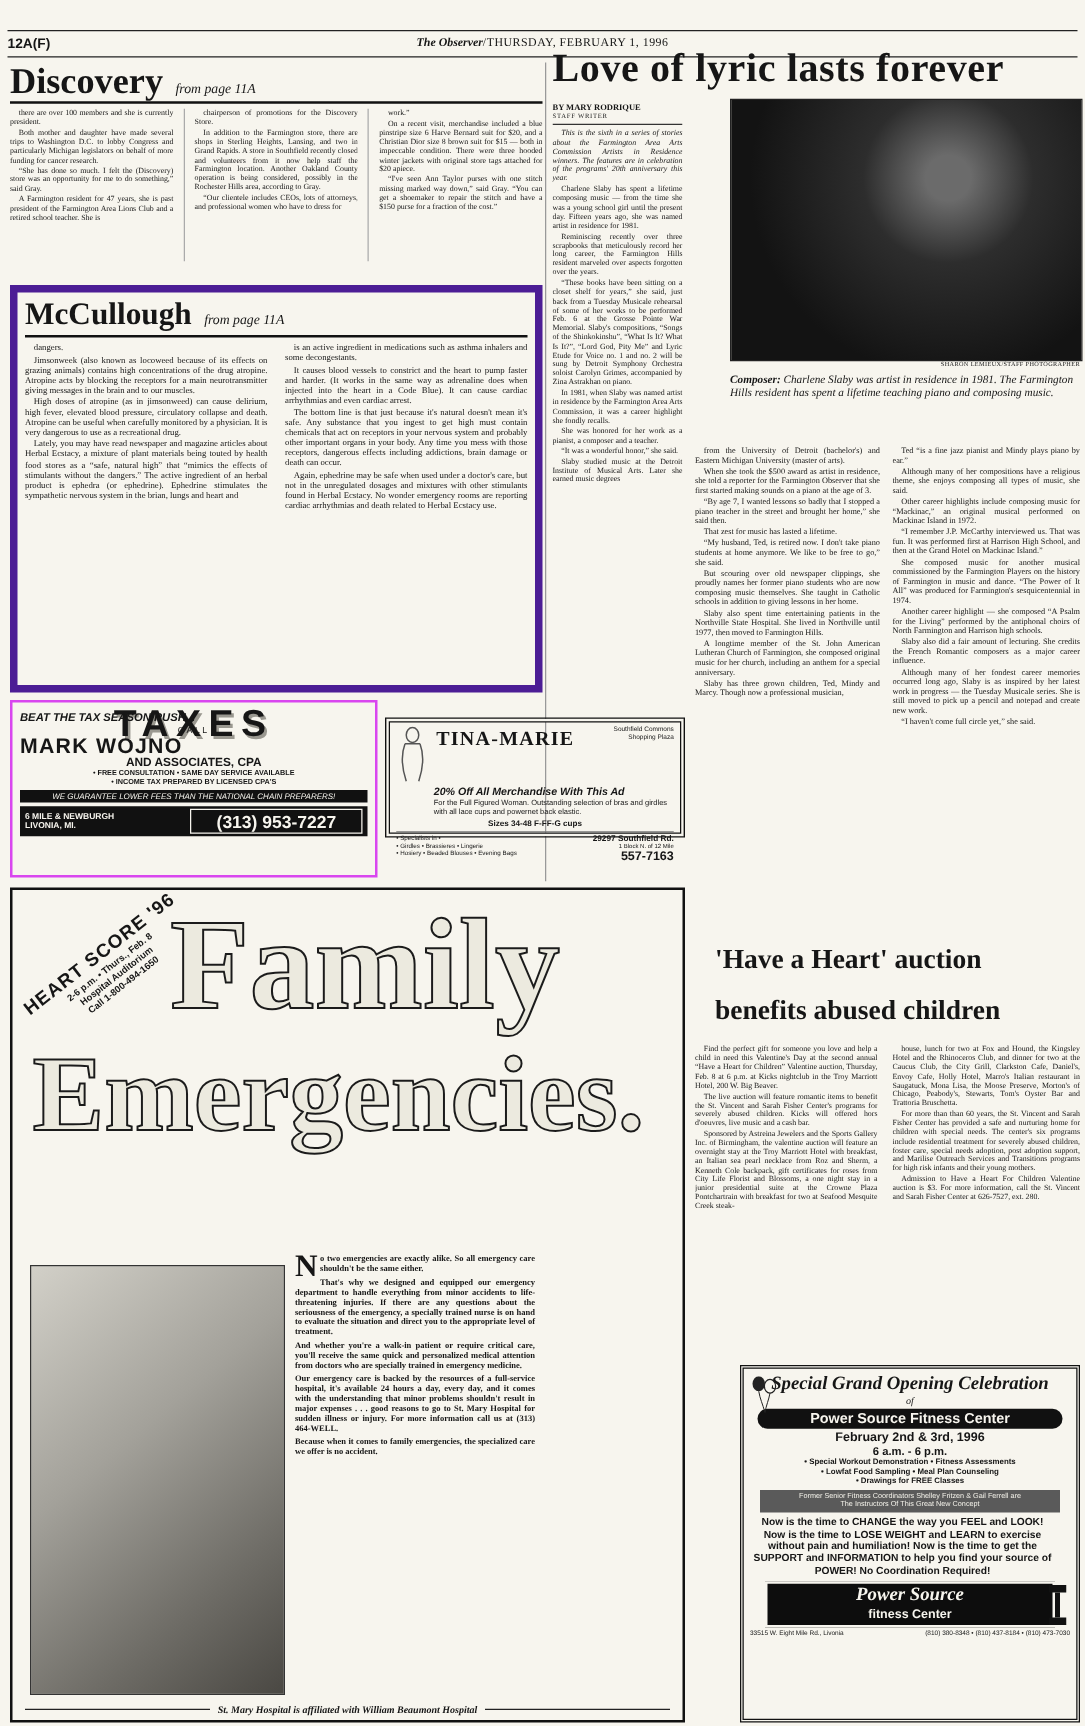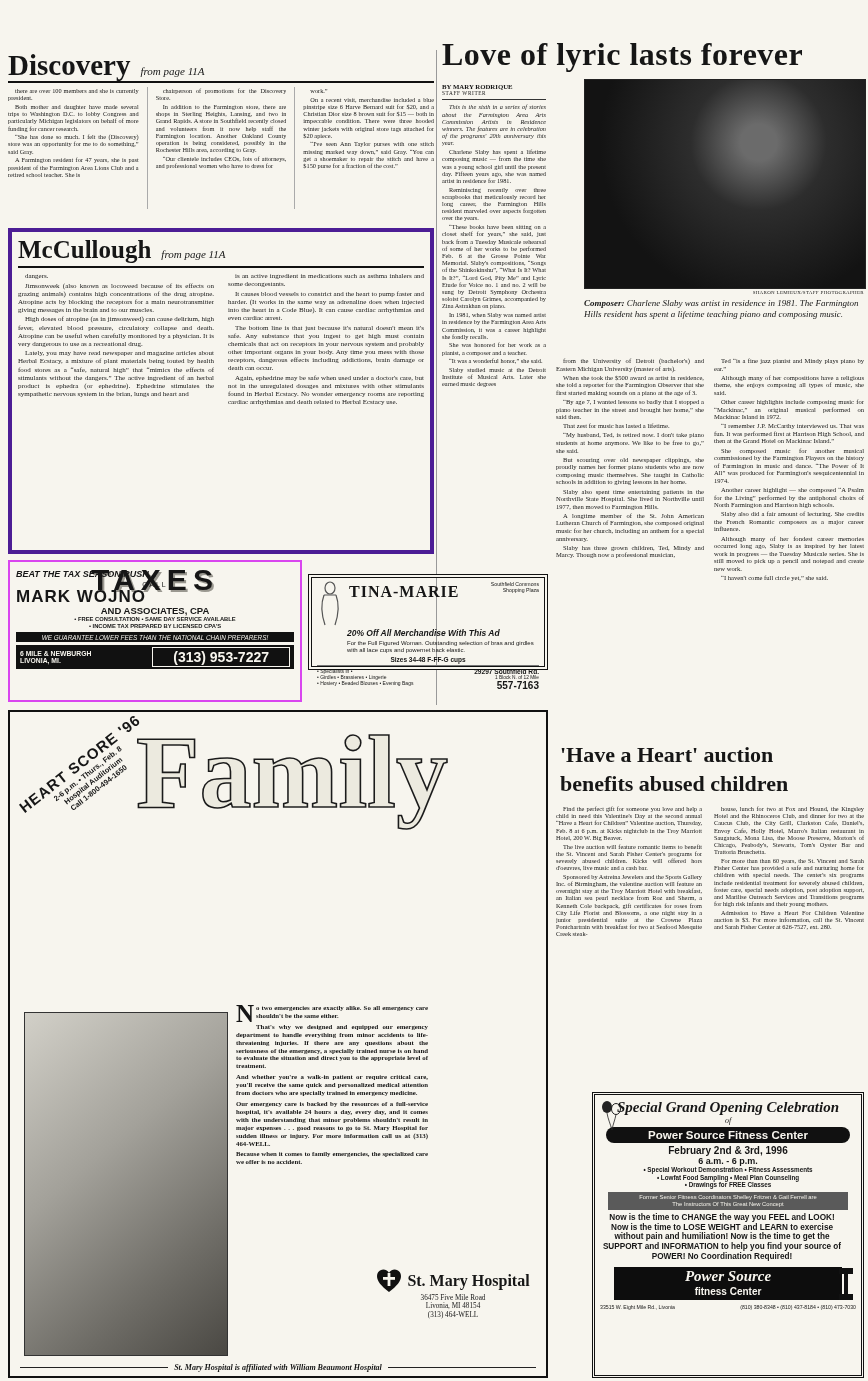--- a/index.html
+++ b/index.html
@@ -40,21 +40,21 @@
   .photo { position:absolute; left:142px; top:42px; width:280px; height:208px; border:1px solid #222;
            background: radial-gradient(circle at 62% 30%, #6b6b6b 0 8%, #2d2d2d 30%, #131313 70%); }
   .credit { position:absolute; left:142px; top:253px; width:280px; text-align:right; font-size:5px; letter-spacing:.3px; }
   .caption { position:absolute; left:142px; top:261px; width:280px; font-size:9px; line-height:10.6px; font-style:italic; }
   .caption b { font-weight:bold; }
   .l-col2 { position:absolute; left:114px; top:320px; width:148px; height:358px; font-size:6.6px; line-height:7.6px; }
   .l-col3 { position:absolute; left:272px; top:320px; width:150px; height:358px; font-size:6.6px; line-height:7.6px; }
 
   
   .mccullough { position:absolute; left:8px; top:228px; width:426px; height:326px;
-                border:4px solid #4c1d95; box-sizing:border-box; padding:3px 6px; }
+                border:6px solid #4c1d95; box-sizing:border-box; padding:3px 6px; }
   .mccullough .sec-head h1 { font-size:25px; }
   .cols2 { display:flex; margin-top:4px; }
   .cols2 .col { width:200px; height:268px; font-size:7px; line-height:8.1px; }
   .cols2 .col + .col { padding-left:8px; margin-left:6px; }
 
   
   .taxes { position:absolute; left:8px; top:560px; width:294px; height:142px; border:2px solid #d946ef;
            box-sizing:border-box; padding:3px 6px; font-family:"Liberation Sans", sans-serif; }
   .tx-title { text-align:center; font-size:30px; font-weight:bold; letter-spacing:6px; line-height:30px;
               text-shadow:2px 2px 0 #9a9890; }
@@ -106,21 +106,21 @@
   .hosp { position:absolute; left:352px; top:556px; width:182px; text-align:center; }
   .hosp-row { display:flex; align-items:center; justify-content:center; gap:5px; }
   .hosp-name { font-size:16px; font-weight:bold; }
   .hosp-addr { font-size:7.2px; line-height:8.4px; }
   .fam-footer { position:absolute; left:10px; right:10px; bottom:4px; display:flex; align-items:center; gap:6px; }
   .fam-footer .rule { flex:1; border-top:1px solid #222; height:0; }
   .fam-footer .txtf { font-size:8px; font-style:italic; font-weight:bold; }
 
   
   .heart { position:absolute; left:556px; top:738px; width:308px; }
-  .heart h2 { margin:4px; font-size:22px; line-height:25px; font-weight:bold; }
+  .heart h2 { margin:16px; font-size:22px; line-height:25px; font-weight:bold; }
   .heart-cols { display:flex; margin-top:9px; }
   .heart-cols .col { width:146px; height:292px; }
   .heart-cols .col + .col { margin-left:12px; width:150px; }
 
   
   .power { position:absolute; left:592px; top:1092px; width:272px; height:286px; border:3px double #111;
            box-sizing:border-box; padding:4px 5px 3px; text-align:center;
            font-family:"Liberation Sans", sans-serif; }
   .p-title { font-family:"Liberation Serif", serif; font-style:italic; font-weight:bold; font-size:15px; }
   .p-of { font-family:"Liberation Serif", serif; font-style:italic; font-size:8px; }
@@ -136,20 +136,24 @@
   .p-logo .l2 { font-weight:bold; font-size:10px; line-height:15px; }
   .p-addr { display:flex; justify-content:space-between; font-size:5.2px; margin-top:2px; }
   .balloons { position:absolute; left:6px; top:6px; }
   .dumbbell { position:absolute; right:5px; top:172px; }
 </style>
 </head>
 <body>
 
 <div class="page">
 
+  <header class="masthead">
+    <span class="pgnum">12A(F)</span>
+    <span class="m-center"><span class="paper">The Observer</span><span class="date">/THURSDAY, FEBRUARY 1, 1996</span></span>
+  </header>
 
   <div class="vrule" style="left:436px; top:50px; height:655px;"></div>
 
   <section class="discovery">
     <div class="sec-head">
       <h1>Discovery</h1>
       <em>from page 11A</em>
     </div>
     <div class="cols3">
       <div class="col txt">
@@ -283,43 +287,29 @@
   </section>
 
   <section class="family">
     <div class="banner">
       <div class="b1">HEART SCORE '96</div>
       <div class="bs">2-6 p.m. • Thurs., Feb. 8</div>
       <div class="bs">Hospital Auditorium</div>
       <div class="bs">Call 1-800-494-1650</div>
     </div>
     <div class="ft ft1">Family</div>
+    <div class="ft ft2">Emergencies.</div>
     <div class="child"></div>
     <div class="fam-text">
         <p>No two emergencies are exactly alike. So all emergency care shouldn't be the same either.</p>
         <p>That's why we designed and equipped our emergency department to handle everything from minor accidents to life-threatening injuries. If there are any questions about the seriousness of the emergency, a specially trained nurse is on hand to evaluate the situation and direct you to the appropriate level of treatment.</p>
         <p>And whether you're a walk-in patient or require critical care, you'll receive the same quick and personalized medical attention from doctors who are specially trained in emergency medicine.</p>
         <p>Our emergency care is backed by the resources of a full-service hospital, it's available 24 hours a day, every day, and it comes with the understanding that minor problems shouldn't result in major expenses . . . good reasons to go to St. Mary Hospital for sudden illness or injury. For more information call us at (313) 464-WELL.</p>
         <p>Because when it comes to family emergencies, the specialized care we offer is no accident.</p>
       </div>
-    <div class="hosp">
-      <div class="hosp-row">
-        <svg width="26" height="26" viewBox="0 0 26 26">
-          <path d="M13 24 C5 18 1 13 1 8 C1 4 4 1.5 7.5 1.5 C10 1.5 12 3 13 5 C14 3 16 1.5 18.5 1.5 C22 1.5 25 4 25 8 C25 13 21 18 13 24 Z" fill="#111"></path>
-          <rect x="11.6" y="5" width="2.8" height="13" fill="#f7f5ee"></rect>
-          <rect x="7" y="9" width="12" height="2.8" fill="#f7f5ee"></rect>
-        </svg>
-        <span class="hosp-name">St. Mary Hospital</span>
-      </div>
-      <div class="hosp-addr">
-        <div>36475 Five Mile Road</div>
-        <div>Livonia, MI 48154</div>
-        <div>(313) 464-WELL</div>
-      </div>
-    </div>
     <div class="fam-footer">
       <div class="rule"></div>
       <div class="txtf">St. Mary Hospital is affiliated with William Beaumont Hospital</div>
       <div class="rule"></div>
     </div>
   </section>
 
   <section class="heart">
     <h2>'Have a Heart' auction</h2>
     <h2>benefits abused children</h2>

